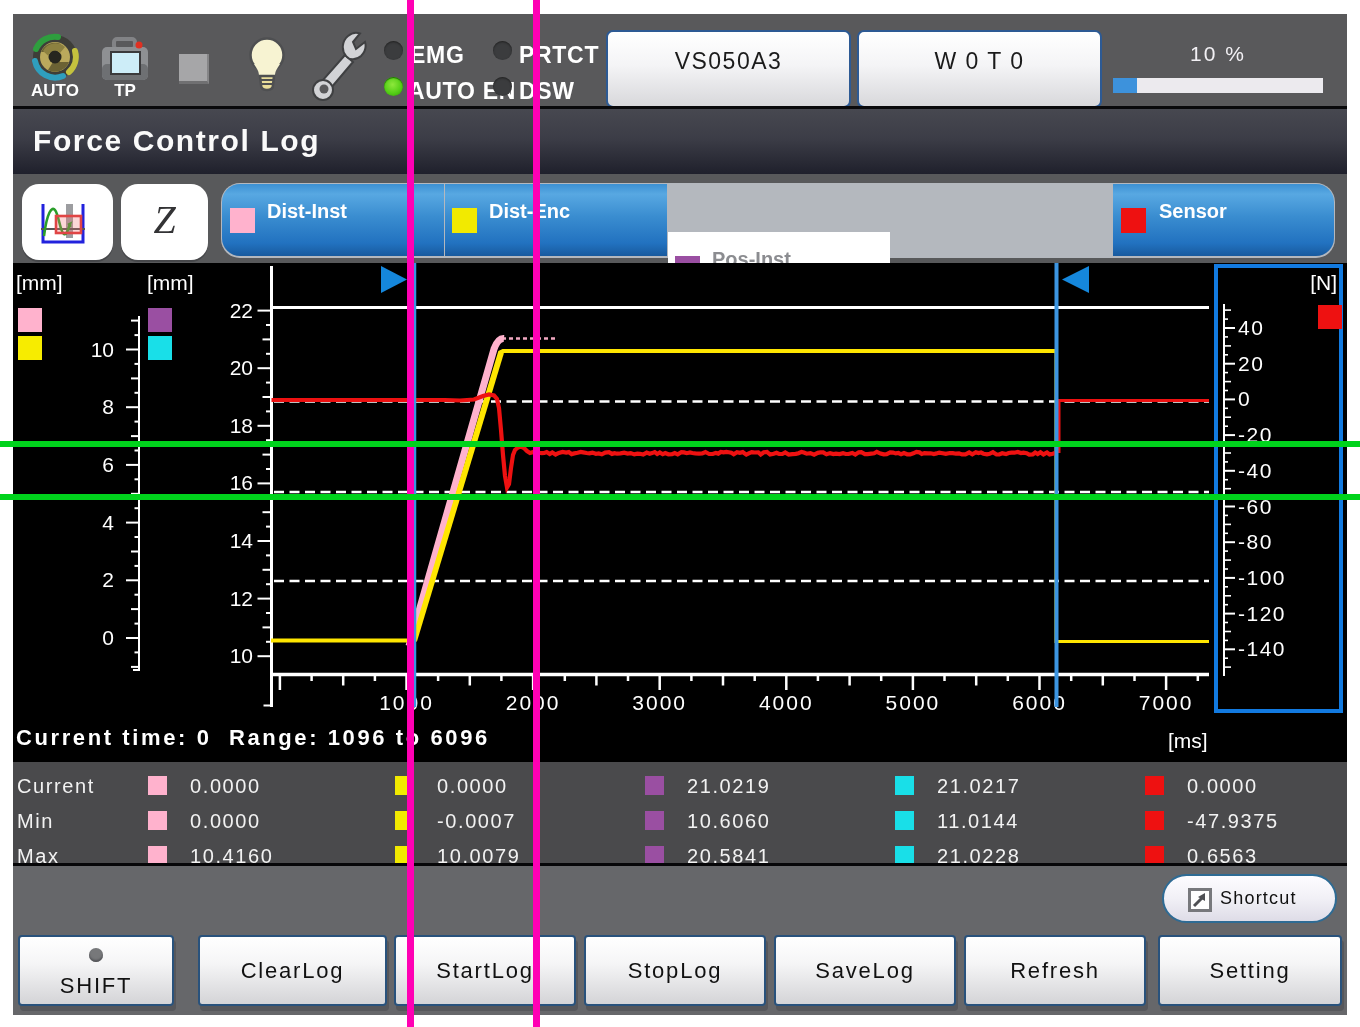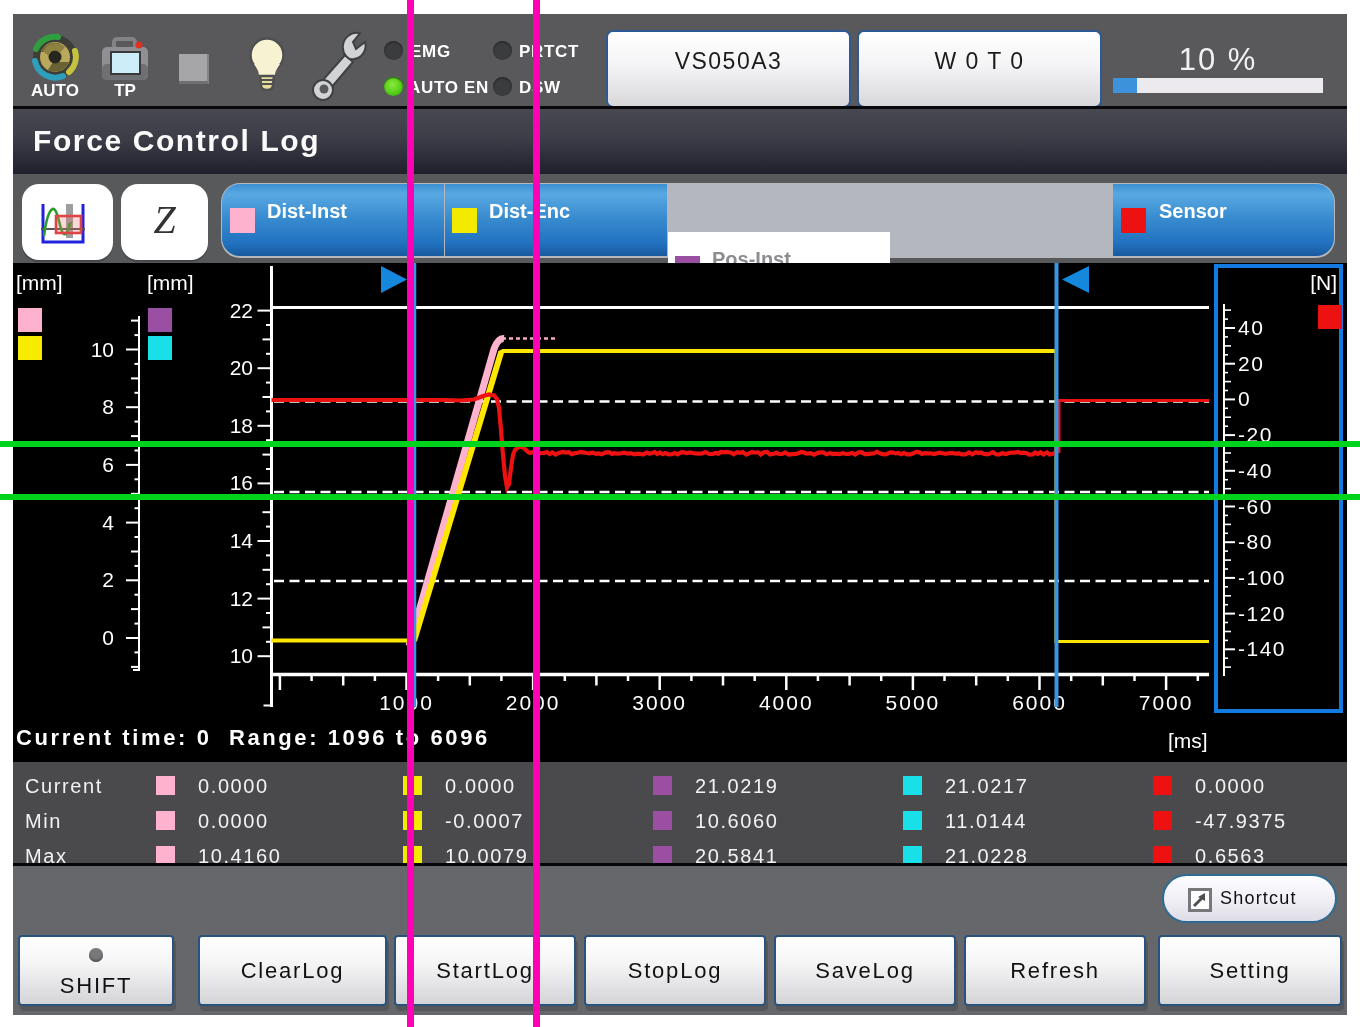--- a/index.html
+++ b/index.html
@@ -9,21 +9,21 @@
 
 #topbar { left:13px; top:14px; width:1334px; height:92px; background:#59595b; }
 #blackline { left:13px; top:106px; width:1334px; height:3px; background:#09090b; }
 #titlebar { left:13px; top:109px; width:1334px; height:65px;
   background:linear-gradient(180deg,#474850 0%,#3c3d47 45%,#272833 85%,#1f202c 100%); }
 #titlebar span { position:absolute; left:20px; top:15px; color:#fafafa; font-size:30px;
   font-weight:bold; letter-spacing:1.6px; }
 #legendstrip { left:13px; top:174px; width:1334px; height:89px; background:#58595b; }
 .led { position:absolute; width:19px; height:19px; border-radius:50%;
   background:#3b3c3e; box-shadow:inset 0 1px 2px #222; }
-.ledlab { position:absolute; color:#fff; font-size:17px; font-weight:bold; letter-spacing:0.7px; }
+.ledlab { position:absolute; color:#fff; font-size:23px; font-weight:bold; letter-spacing:0.7px; }
 .tbtn { position:absolute; top:16px; width:245px; height:78px; border:2px solid #2d5a94;
   border-radius:7px; background:linear-gradient(180deg,#ffffff 0%,#f4f4f6 45%,#d8d8db 100%);
   color:#1b1b1b; font-size:23px; text-align:center; line-height:59px; letter-spacing:1.5px; }
 
 
 .wbtn { position:absolute; top:184px; height:76px; background:#fff; border-radius:17px;
   box-shadow:0 2px 0 #46474a; }
 .lcell { position:absolute; top:184px; height:72px; width:222px; }
 .lcell.on { background:linear-gradient(180deg,#3c90d2 0%,#58a8e2 14%,#3a8dd0 45%,#2272c0 82%,#185a9e 100%); }
 .lcell.off { background:linear-gradient(180deg,#ffffff 0%,#ffffff 72%,#e9e9ee 100%);margin-top:48px; }
@@ -32,21 +32,21 @@
 .lcell.on .ltext { color:#fff; }
 .lcell.off .ltext { color:#8b8c90; }
 
 
 #chart { left:13px; top:263px; width:1334px; height:499px; background:#000; }
 
 
 #dtable { left:13px; top:762px; width:1334px; height:101px; background:#4a4a4c; color:#f2f2f2; font-size:20px; letter-spacing:1.6px; }
 #tblline { left:13px; top:863px; width:1334px; height:3px; background:#060608; }
 #graybottom { left:13px; top:866px; width:1334px; height:149px; background:#66676a; }
-.trow { position:absolute; left:8px; width:1334px; height:20px;text-align:right; }
+.trow { position:absolute; left:0; width:1334px; height:20px;text-align:right; }
 .tlab { position:absolute; left:4px; }
 .tsw { position:absolute; top:1px; width:19px; height:19px; }
 .tval { position:absolute; }
 
 
 #shortcut { position:absolute; left:1162px; top:874px; width:175px; height:49px;
   border:2px solid #2e6b94; border-radius:25px;
   background:linear-gradient(180deg,#fdfcff 0%,#f1f0f6 50%,#dedce7 100%); }
 #shortcut .ic { position:absolute; left:24px; top:12px; width:24px; height:24px;
   border:3px solid #77787c; background:#fefefe; }
@@ -110,21 +110,21 @@
     <div class="led" style="left:371px;top:27px"></div>
     <div class="ledlab" style="left:397px;top:28px">EMG</div>
     <div class="led" style="left:371px;top:63px;background:radial-gradient(circle at 45% 40%,#8ee83c 0%,#55cf17 55%,#2f9a08 100%);box-shadow:inset 0 1px 1px #1c6b04"></div>
     <div class="ledlab" style="left:395px;top:64px">AUTO EN</div>
     <div class="led" style="left:480px;top:27px"></div>
     <div class="ledlab" style="left:506px;top:28px">PRTCT</div>
     <div class="led" style="left:480px;top:63px"></div>
     <div class="ledlab" style="left:506px;top:64px">DSW</div>
     <div class="tbtn" style="left:593px;">VS050A3</div>
     <div class="tbtn" style="left:844px;">W 0 T 0</div>
-    <div class="abs" style="left:1100px;top:28px;width:210px;height:32px;color:#f2f0f4;font-size:31px;text-align:center;letter-spacing:2px">10 %</div>
+    <div class="abs" style="left:1100px;top:28px;width:210px;height:32px;color:#f2f0f4;font-size:21px;text-align:center;letter-spacing:2px">10 %</div>
     <div class="abs" style="left:1100px;top:64px;width:210px;height:15px;background:#eceaee"></div>
     <div class="abs" style="left:1100px;top:64px;width:24px;height:15px;background:#3d92dc"></div>
   </div>
   <div class="abs" id="blackline"></div>
   <div class="abs" id="titlebar">
       <span>Force Control Log</span>
     </div>
   <div class="abs" id="legendstrip"></div>
 
   <div class="wbtn" style="left:22px;width:91px;">

